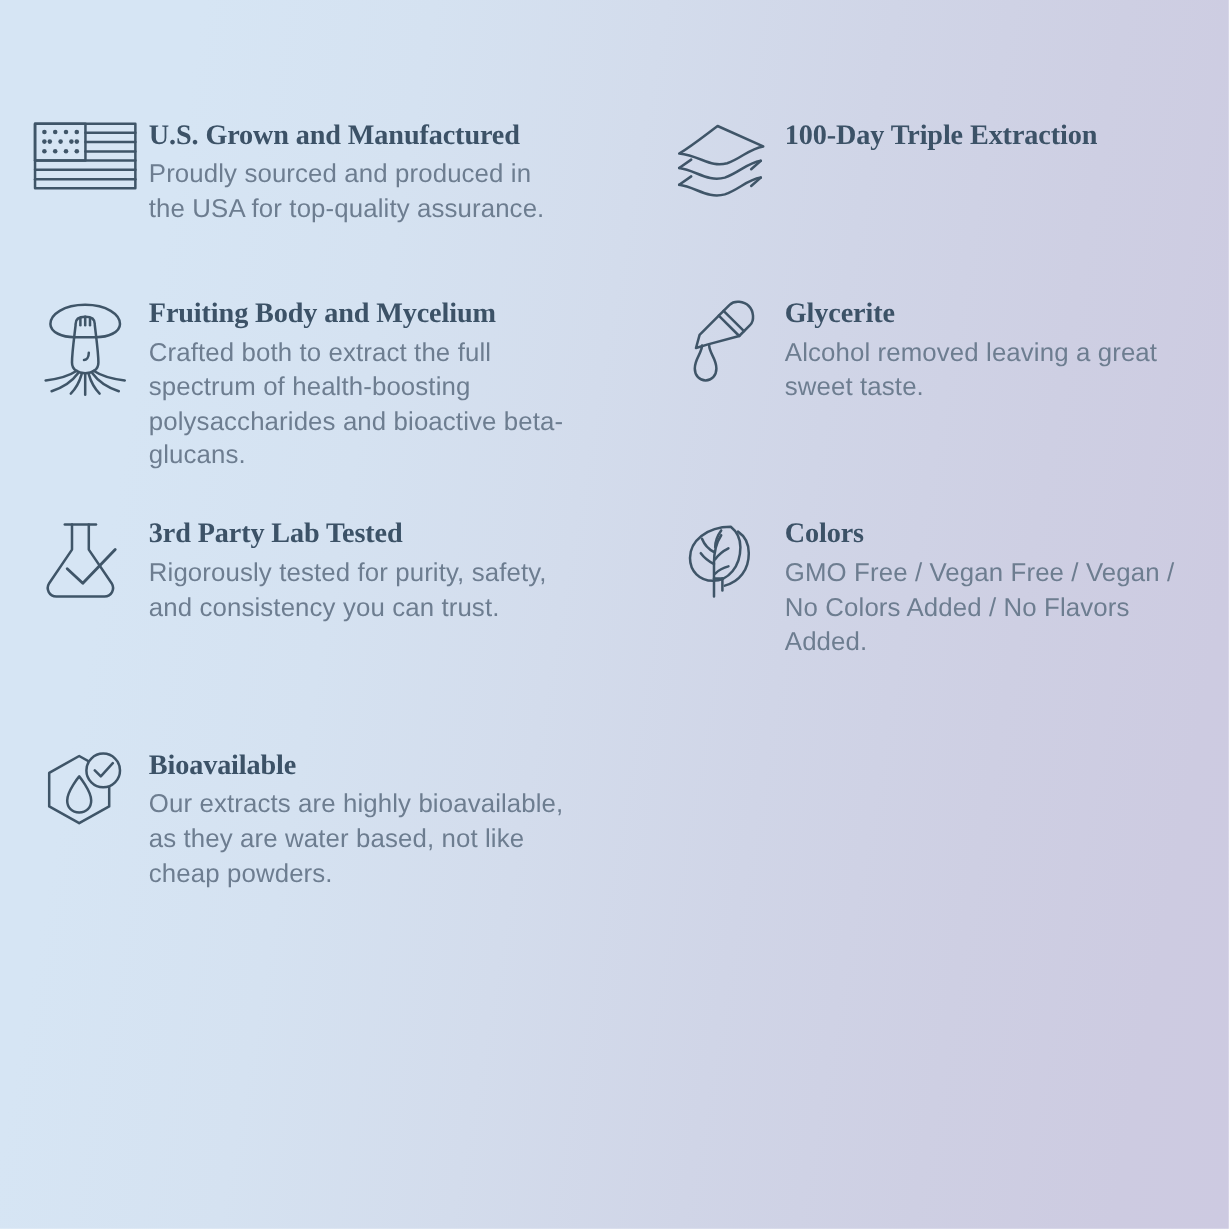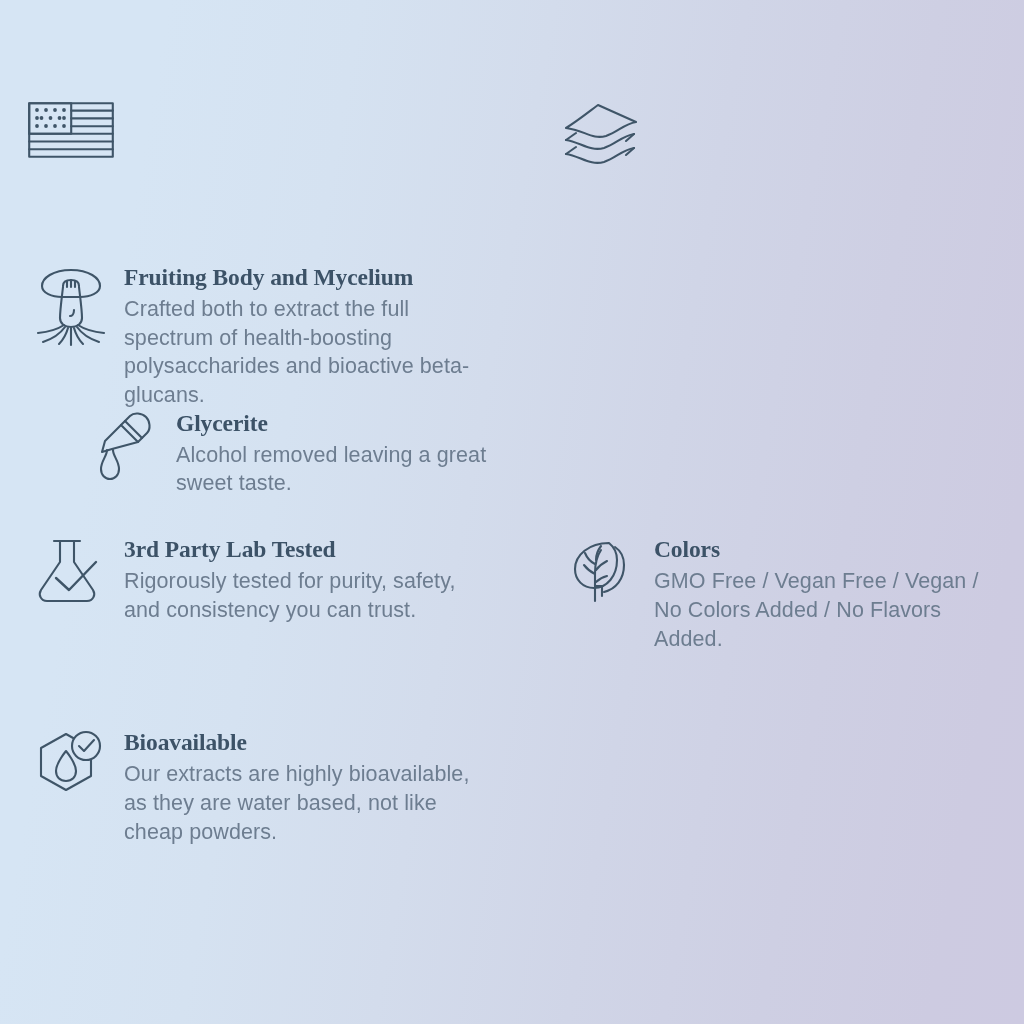--- a/index.html
+++ b/index.html
@@ -82,21 +82,21 @@
     font-weight: 400;
     font-size: 21.5px;
     line-height: 1.33;
     color: #6d7d90;
     margin: 0;
     letter-spacing: 0.1px;
   }
 
   
   .row-1 { margin-top: 0px;   }
-  .row-2 { margin-top: 88px; flex-direction: column;  }
+  .row-2 { margin-top: 60px;  }
   .row-3 { margin-top: 38px;  }
   .row-4 { margin-top: 76px; gap: 32px;  }
 
   
   .w-narrow  { max-width: 352px; }
   .w-medium  { max-width: 360px; }
   .w-wide    { max-width: 366px; }
 
   .icon-stroke {
     fill: none;
@@ -136,37 +136,42 @@
               <circle cx="31.5" cy="16" r="1.9"></circle>
                 <circle cx="9" cy="16" r="1.9"></circle>
               <circle cx="36" cy="16" r="1.9"></circle>
               <circle cx="9" cy="24" r="1.9"></circle>
                 <circle cx="18" cy="24" r="1.9"></circle>
               <circle cx="27" cy="24" r="1.9"></circle>
                 <circle cx="36" cy="24" r="1.9"></circle>
             </g>
           </svg>
         </div>
+        <div class="feature-text">
+          <h3 class="feature-title">U.S. Grown and Manufactured</h3>
+          <p class="feature-desc w-narrow">Proudly sourced and produced in the USA for top-quality assurance.</p>
+        </div>
       </div>
     </div>
 
     <div class="feature-col right">
       <div class="feature">
         <div class="feature-icon">
           <svg width="78" height="72" viewBox="0 0 78 72">
             <path class="icon-stroke" d="M36 3 L74 20 C62 22 56 30 44 34 C30 38 22 28 4 26 C14 20 24 12 36 3 Z"></path>
             <path class="icon-stroke" d="M4 38 C18 40 28 50 42 46 C54 42 60 34 72 32"></path>
             <path class="icon-stroke" d="M4 38 L14 31"></path>
             <path class="icon-stroke" d="M72 32 L64 39"></path>
             <path class="icon-stroke" d="M4 52 C18 54 28 64 42 60 C54 56 60 48 72 46"></path>
             <path class="icon-stroke" d="M4 52 L14 45"></path>
             <path class="icon-stroke" d="M72 46 L64 53"></path>
           </svg>
         </div>
         <div class="feature-text">
+          <h3 class="feature-title">100-Day Triple Extraction</h3>
         </div>
       </div>
     </div>
 
   </div>
 
   <div class="feature-row row-2">
 
     <div class="feature-col left">
       <div class="feature">

